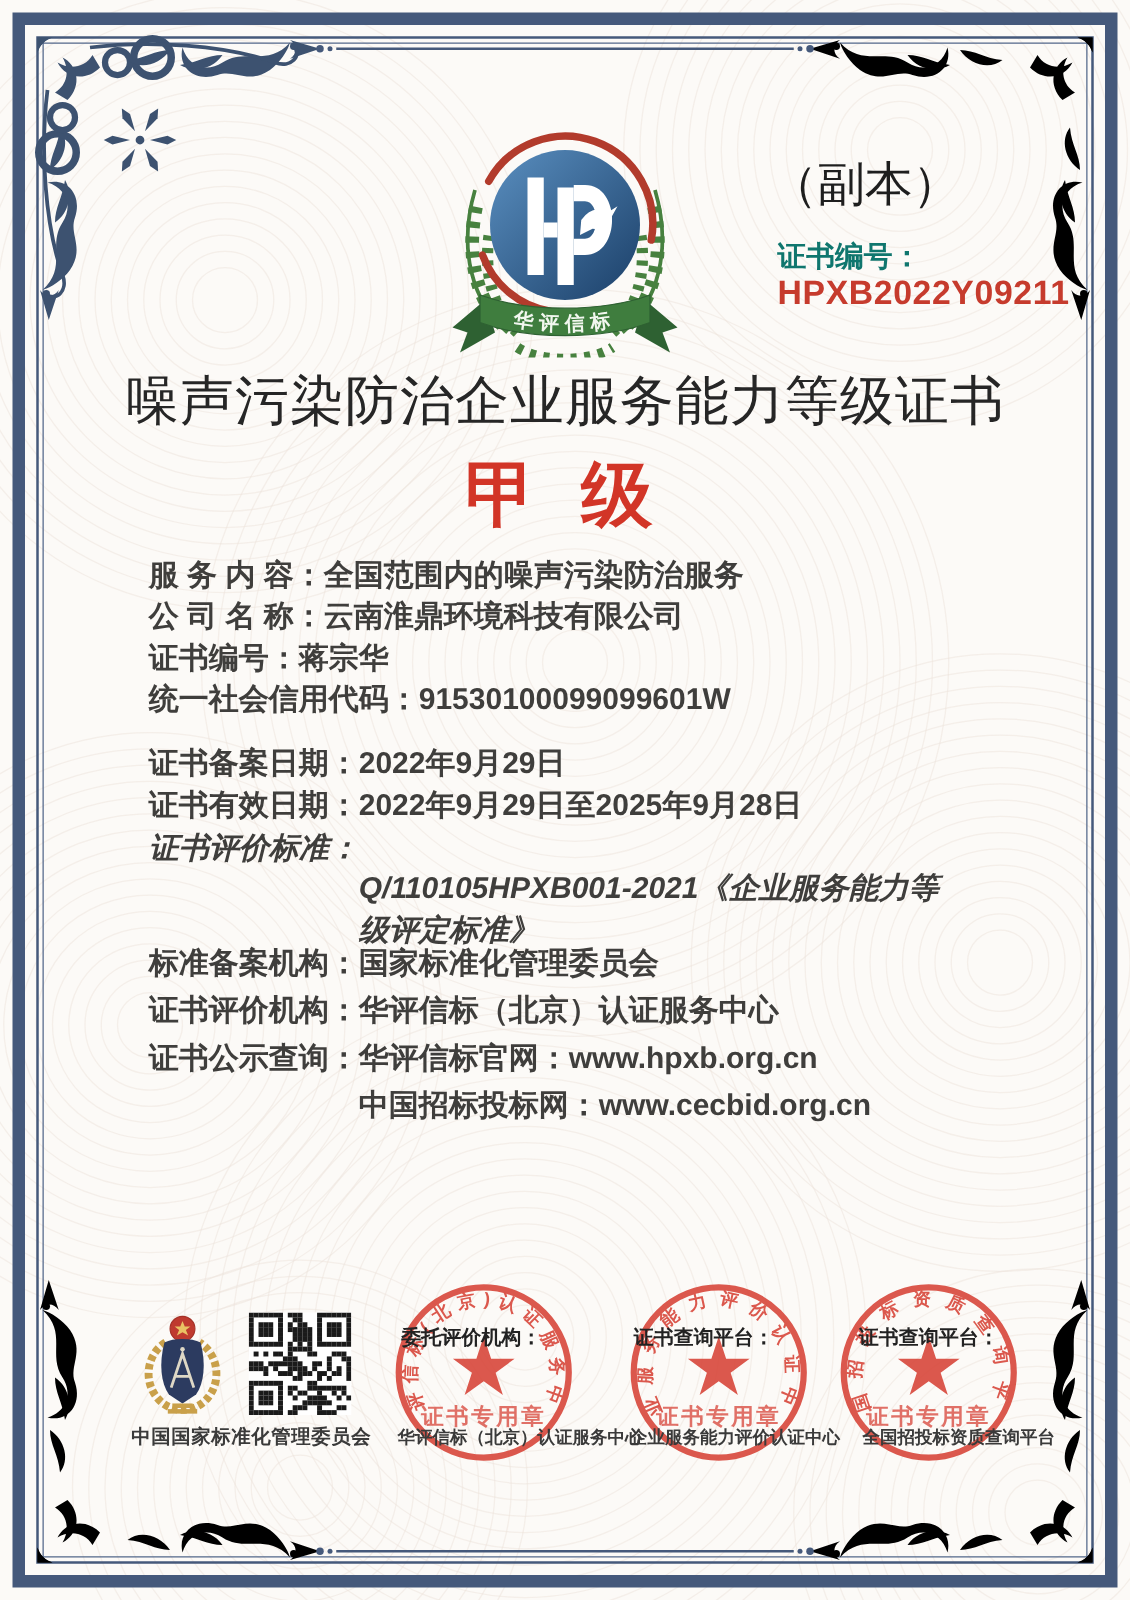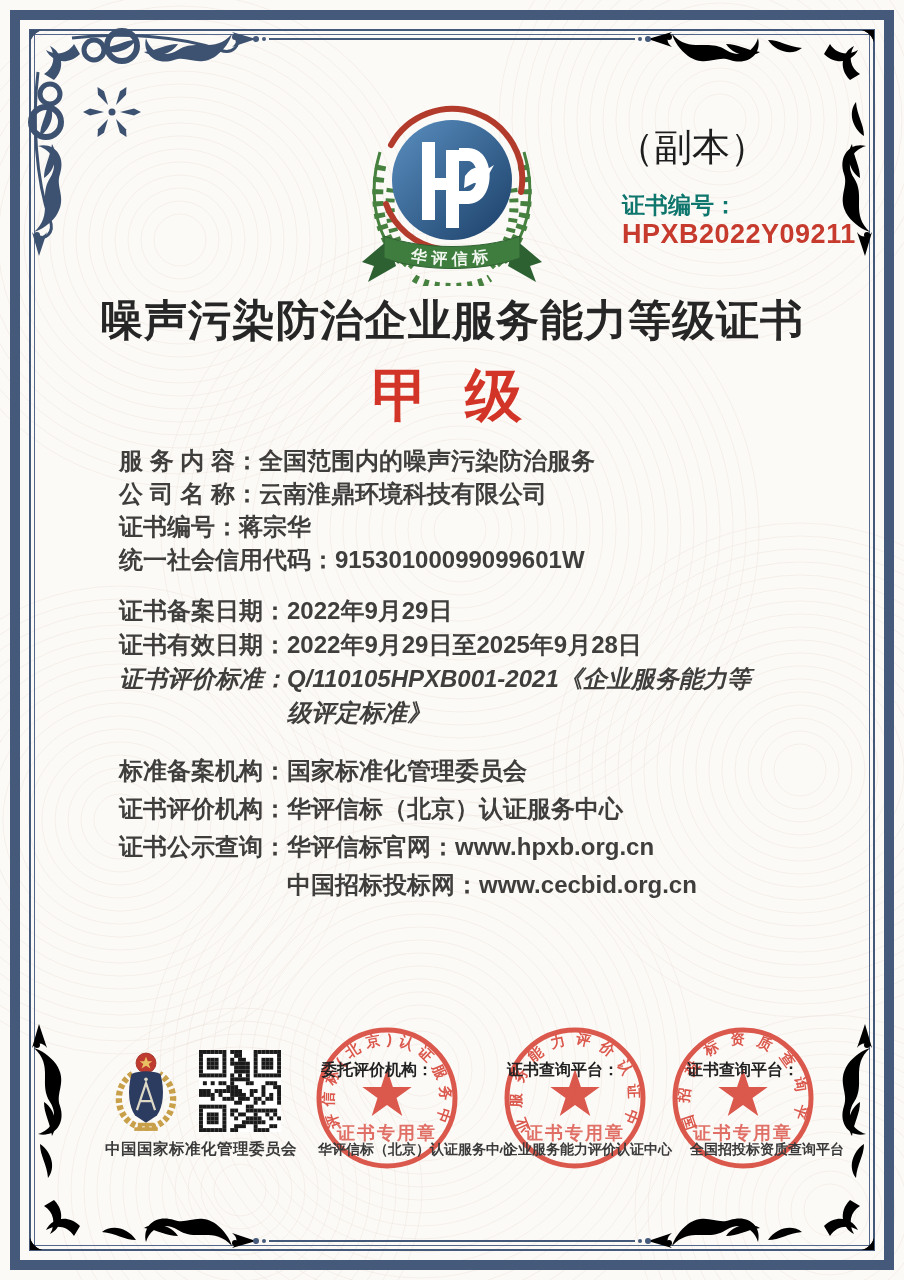--- a/index.html
+++ b/index.html
@@ -17,33 +17,33 @@
   .accent{position:absolute;left:252px;width:400px;height:10px;z-index:2;}
   .accent.top{top:34px;}
   .accent.bot{bottom:34px;}
   #bg-pattern{position:absolute;inset:0;z-index:0;}
   
   .logo{position:absolute;left:352px;top:90px;width:200px;height:196px;z-index:5;}
   .copy-label{position:absolute;left:616px;top:122px;font-size:38px;font-weight:400;color:#1e1e1e;z-index:5;}
   .certno-label{position:absolute;left:622px;top:190px;font-size:23px;font-weight:700;color:#0f766e;z-index:5;}
   .certno-value{position:absolute;left:622px;top:219px;font-size:27px;font-weight:800;color:#c63b2d;letter-spacing:.5px;z-index:5;}
   
-  .main-title{position:absolute;left:0;right:0;top:292px;text-align:center;font-size:43px;font-weight:700;
+  .main-title{position:absolute;left:0;right:0;top:292px;text-align:center;font-size:43px;font-weight:400;
               color:#262626;letter-spacing:1px;z-index:5;}
   .grade{position:absolute;left:0;right:0;top:358px;text-align:center;font-size:57px;font-weight:900;
          color:#d23527;letter-spacing:10px;z-index:5;}
   
   .blk{position:absolute;left:119px;color:#3f3e3c;font-weight:700;z-index:5;}
   .blk .lbl{white-space:pre;}
   .blk-company{top:444px;font-size:24px;line-height:33px;}
   .blk-dates{top:594px;font-size:24px;line-height:34px;width:660px;}
   .blk-agency{top:752px;font-size:24px;line-height:38px;}
   .row{display:flex;font-style:italic;}
   .row .lbl{flex:0 0 auto;}
-  .row .val{width:486px;}
+  .row .val{width:486px;margin-top:32px;}
   .indent{margin-left:168px;}
   
   .emblem{position:absolute;left:108px;top:1048px;width:76px;height:88px;z-index:5;}
   .qr{position:absolute;left:199px;top:1050px;width:82px;height:82px;z-index:5;background:#fff;}
   .committee{position:absolute;left:94px;top:1139px;width:214px;text-align:center;font-size:15.5px;
              font-weight:600;color:#3a3a3a;letter-spacing:.5px;z-index:5;}
   .seal{position:absolute;width:150px;height:150px;top:1023px;opacity:.9;z-index:3;}
   .seal.s1{left:312px;} .seal.s2{left:500px;} .seal.s3{left:668px;}
   .seal-label{position:absolute;top:1060px;font-size:16px;font-weight:800;color:#222;z-index:4;}
   .seal-org{position:absolute;top:1141px;font-size:14px;font-weight:600;color:#3a3a3a;z-index:4;}

